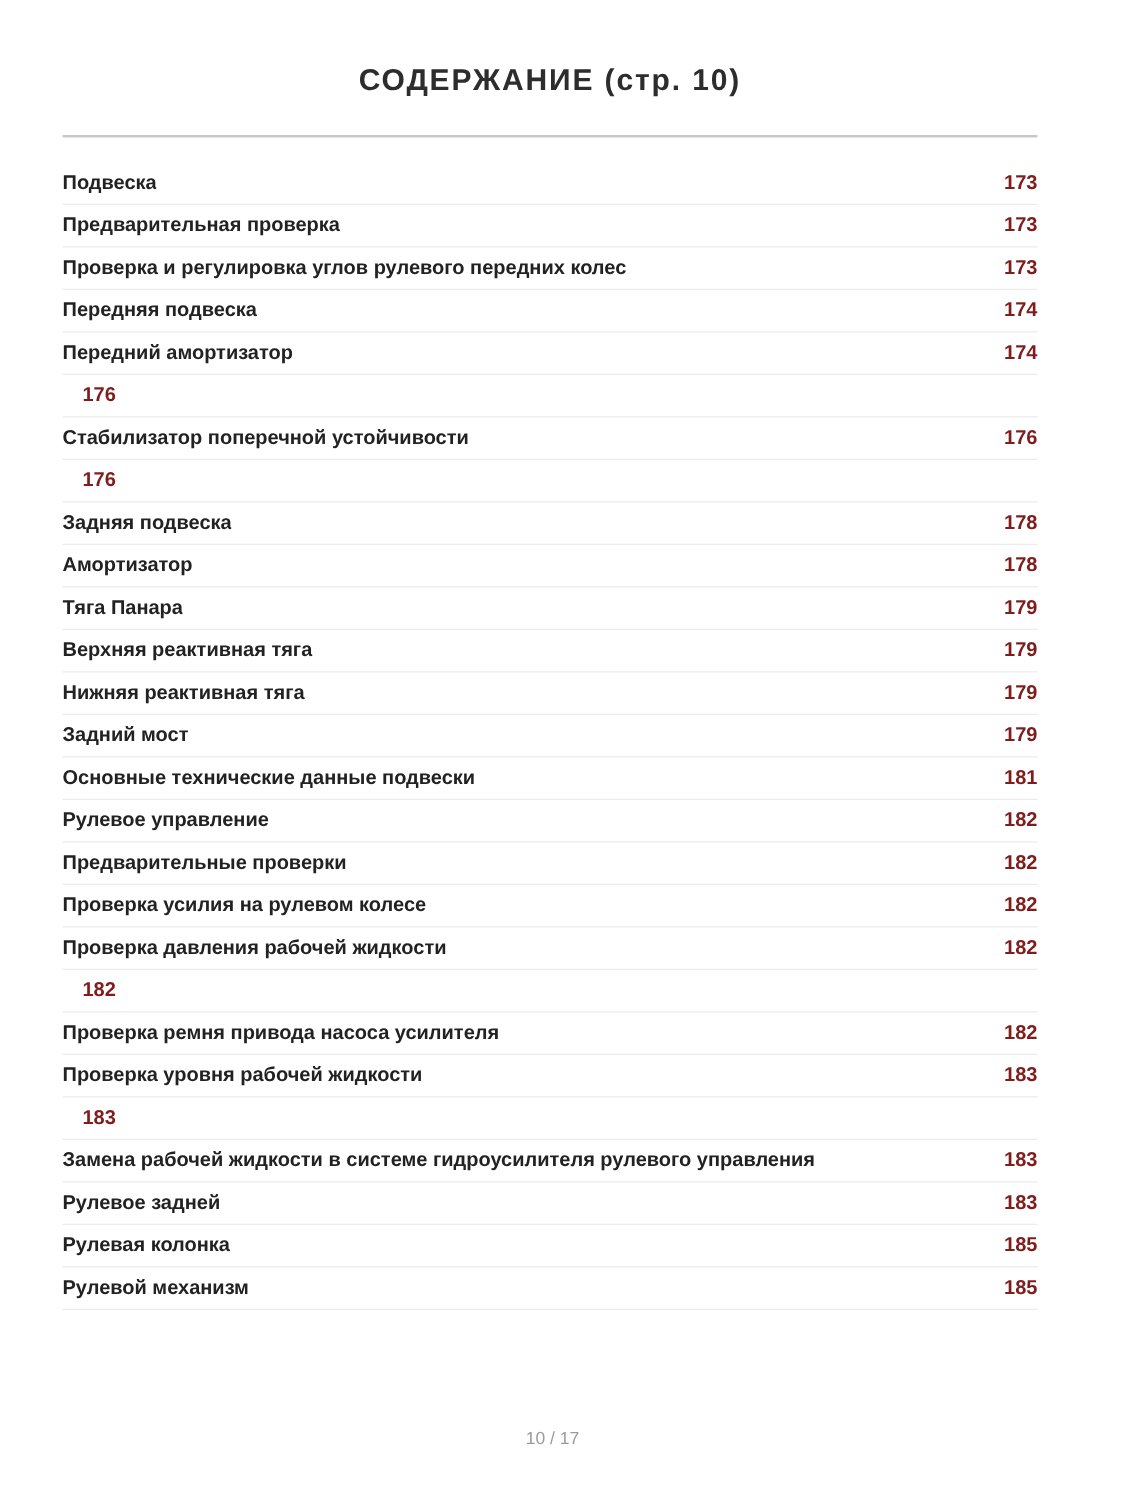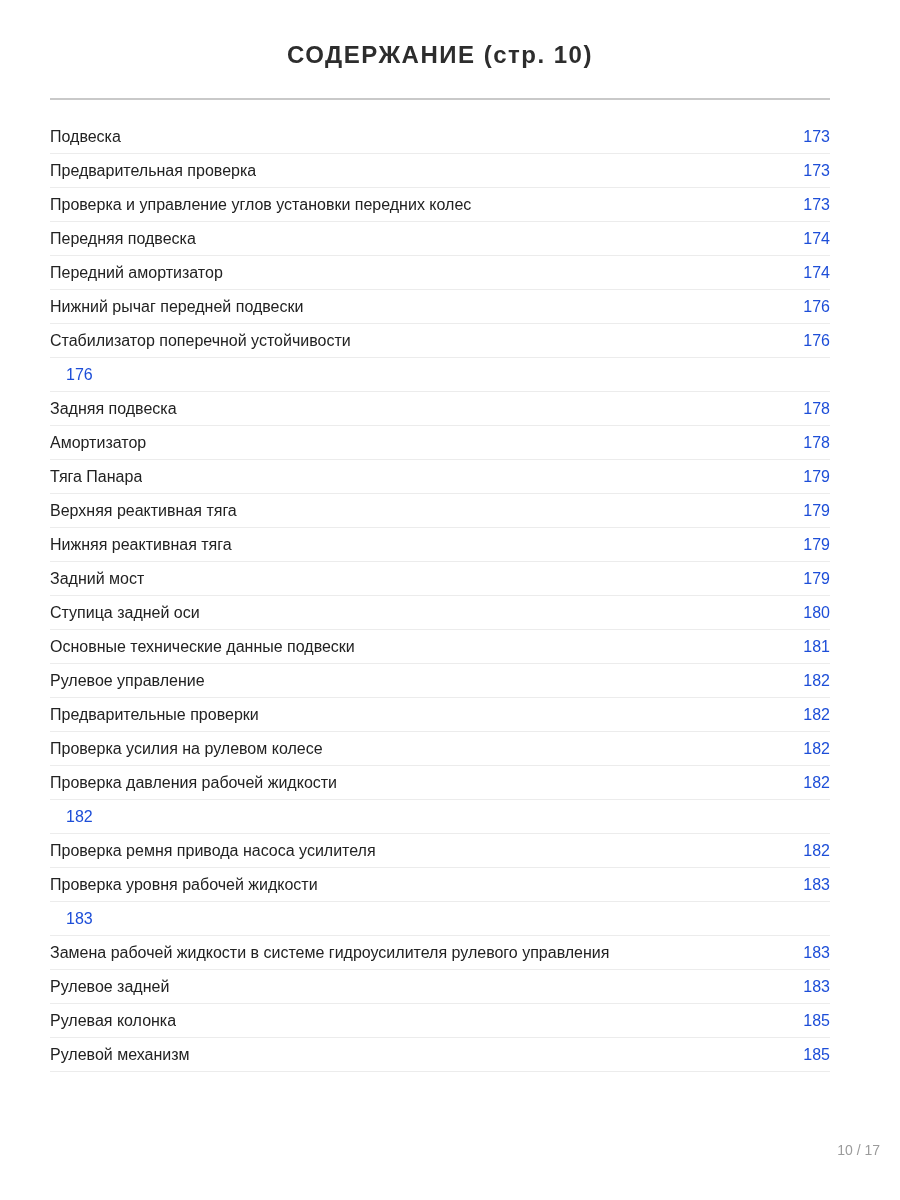--- a/index.html
+++ b/index.html
@@ -7,21 +7,21 @@
     padding: 0;
     background: #ffffff;
     font-family: "Liberation Sans", sans-serif;
   }
   .page {
     position: relative;
     width: 880px;
     height: 1200px;
     background: #ffffff;
     box-sizing: border-box;
-    padding: 0 50px;
+    padding: 10px 50px;
     overflow: hidden;
   }
   .page-title {
     margin: 0;
     padding-top: 40px;
     text-align: center;
     font-size: 24px;
     line-height: 30px;
     font-weight: 700;
     letter-spacing: 1.5px;
@@ -35,39 +35,40 @@
   .toc {
     margin-top: 20px;
   }
   .toc-row {
     display: flex;
     justify-content: space-between;
     align-items: center;
     height: 33px;
     border-bottom: 1px solid #ececec;
     cursor: pointer;
+    font-weight: bold;
   }
   .toc-label {
     font-size: 16px;
     color: #222222;
     white-space: nowrap;
     overflow: hidden;
   }
   .toc-page {
     font-size: 16px;
-    color: #1d4ed8;
+    color: #7f1d1d;
     padding-left: 16px;
     flex-shrink: 0;
   }
   .footer {
     position: absolute;
     left: 4px;
     right: 0;
     top: 1142px;
-    text-align: right;
+    text-align: center;
     font-size: 14px;
     color: #9b9b9b;
   }
 </style>
 </head>
 <body>
 
 <div class="page">
   <h1 class="page-title">СОДЕРЖАНИЕ (стр. 10)</h1>
 
@@ -76,33 +77,32 @@
   <div class="toc">
       <div class="toc-row">
         <span class="toc-label">Подвеска</span>
         <span class="toc-page">173</span>
       </div>
       <div class="toc-row">
         <span class="toc-label">Предварительная проверка</span>
         <span class="toc-page">173</span>
       </div>
       <div class="toc-row">
-        <span class="toc-label">Проверка и управление углов установки передних колес</span>
+        <span class="toc-label">Проверка и регулировка углов рулевого передних колес</span>
         <span class="toc-page">173</span>
       </div>
       <div class="toc-row">
         <span class="toc-label">Передняя подвеска</span>
         <span class="toc-page">174</span>
       </div>
       <div class="toc-row">
         <span class="toc-label">Передний амортизатор</span>
         <span class="toc-page">174</span>
       </div>
       <div class="toc-row">
-        <span class="toc-label">Нижний рычаг передней подвески</span>
         <span class="toc-page">176</span>
       </div>
       <div class="toc-row">
         <span class="toc-label">Стабилизатор поперечной устойчивости</span>
         <span class="toc-page">176</span>
       </div>
       <div class="toc-row">
         <span class="toc-page">176</span>
       </div>
       <div class="toc-row">
@@ -121,24 +121,20 @@
         <span class="toc-label">Верхняя реактивная тяга</span>
         <span class="toc-page">179</span>
       </div>
       <div class="toc-row">
         <span class="toc-label">Нижняя реактивная тяга</span>
         <span class="toc-page">179</span>
       </div>
       <div class="toc-row">
         <span class="toc-label">Задний мост</span>
         <span class="toc-page">179</span>
-      </div>
-      <div class="toc-row">
-        <span class="toc-label">Ступица задней оси</span>
-        <span class="toc-page">180</span>
       </div>
       <div class="toc-row">
         <span class="toc-label">Основные технические данные подвески</span>
         <span class="toc-page">181</span>
       </div>
       <div class="toc-row">
         <span class="toc-label">Рулевое управление</span>
         <span class="toc-page">182</span>
       </div>
       <div class="toc-row">

